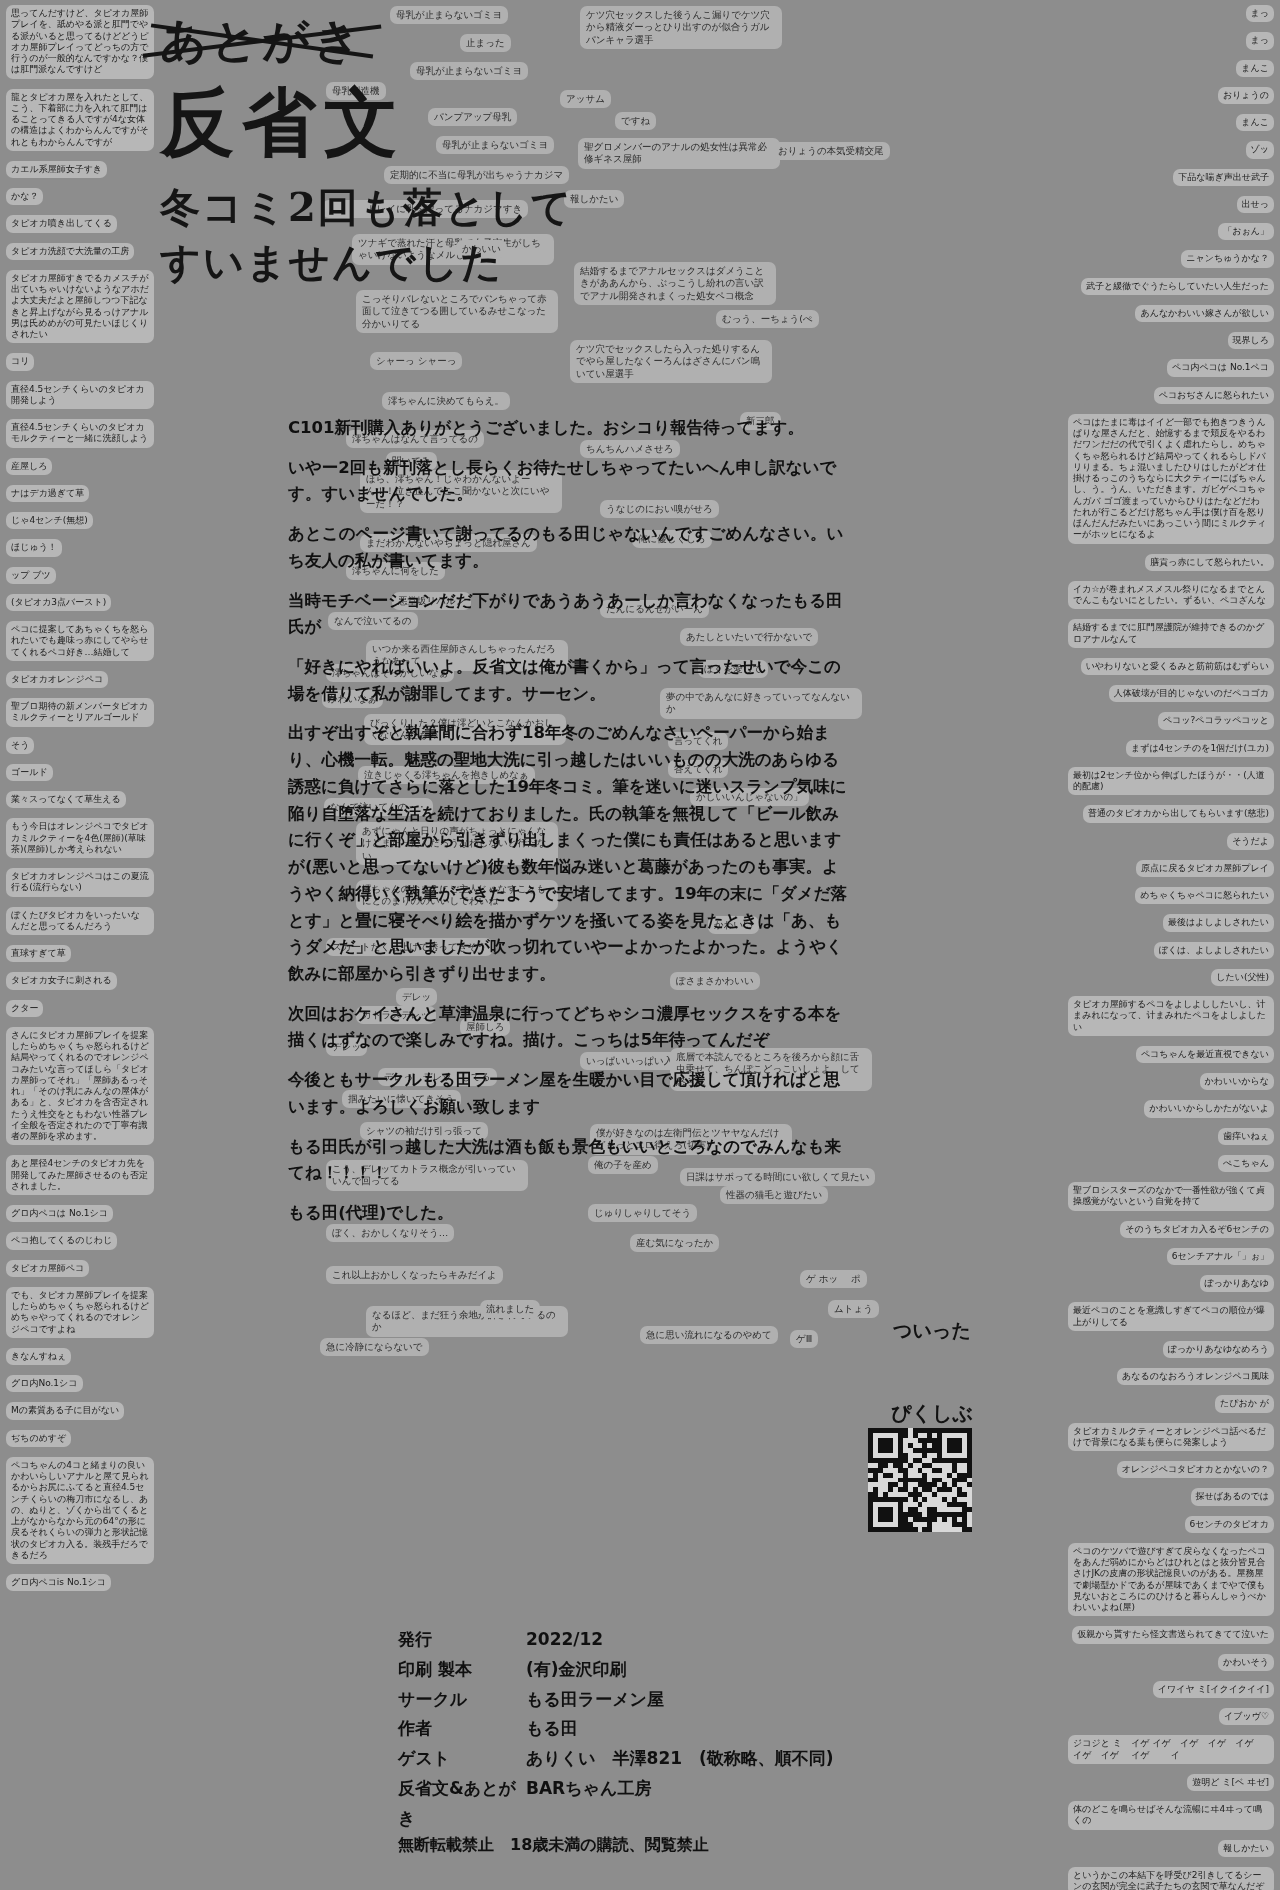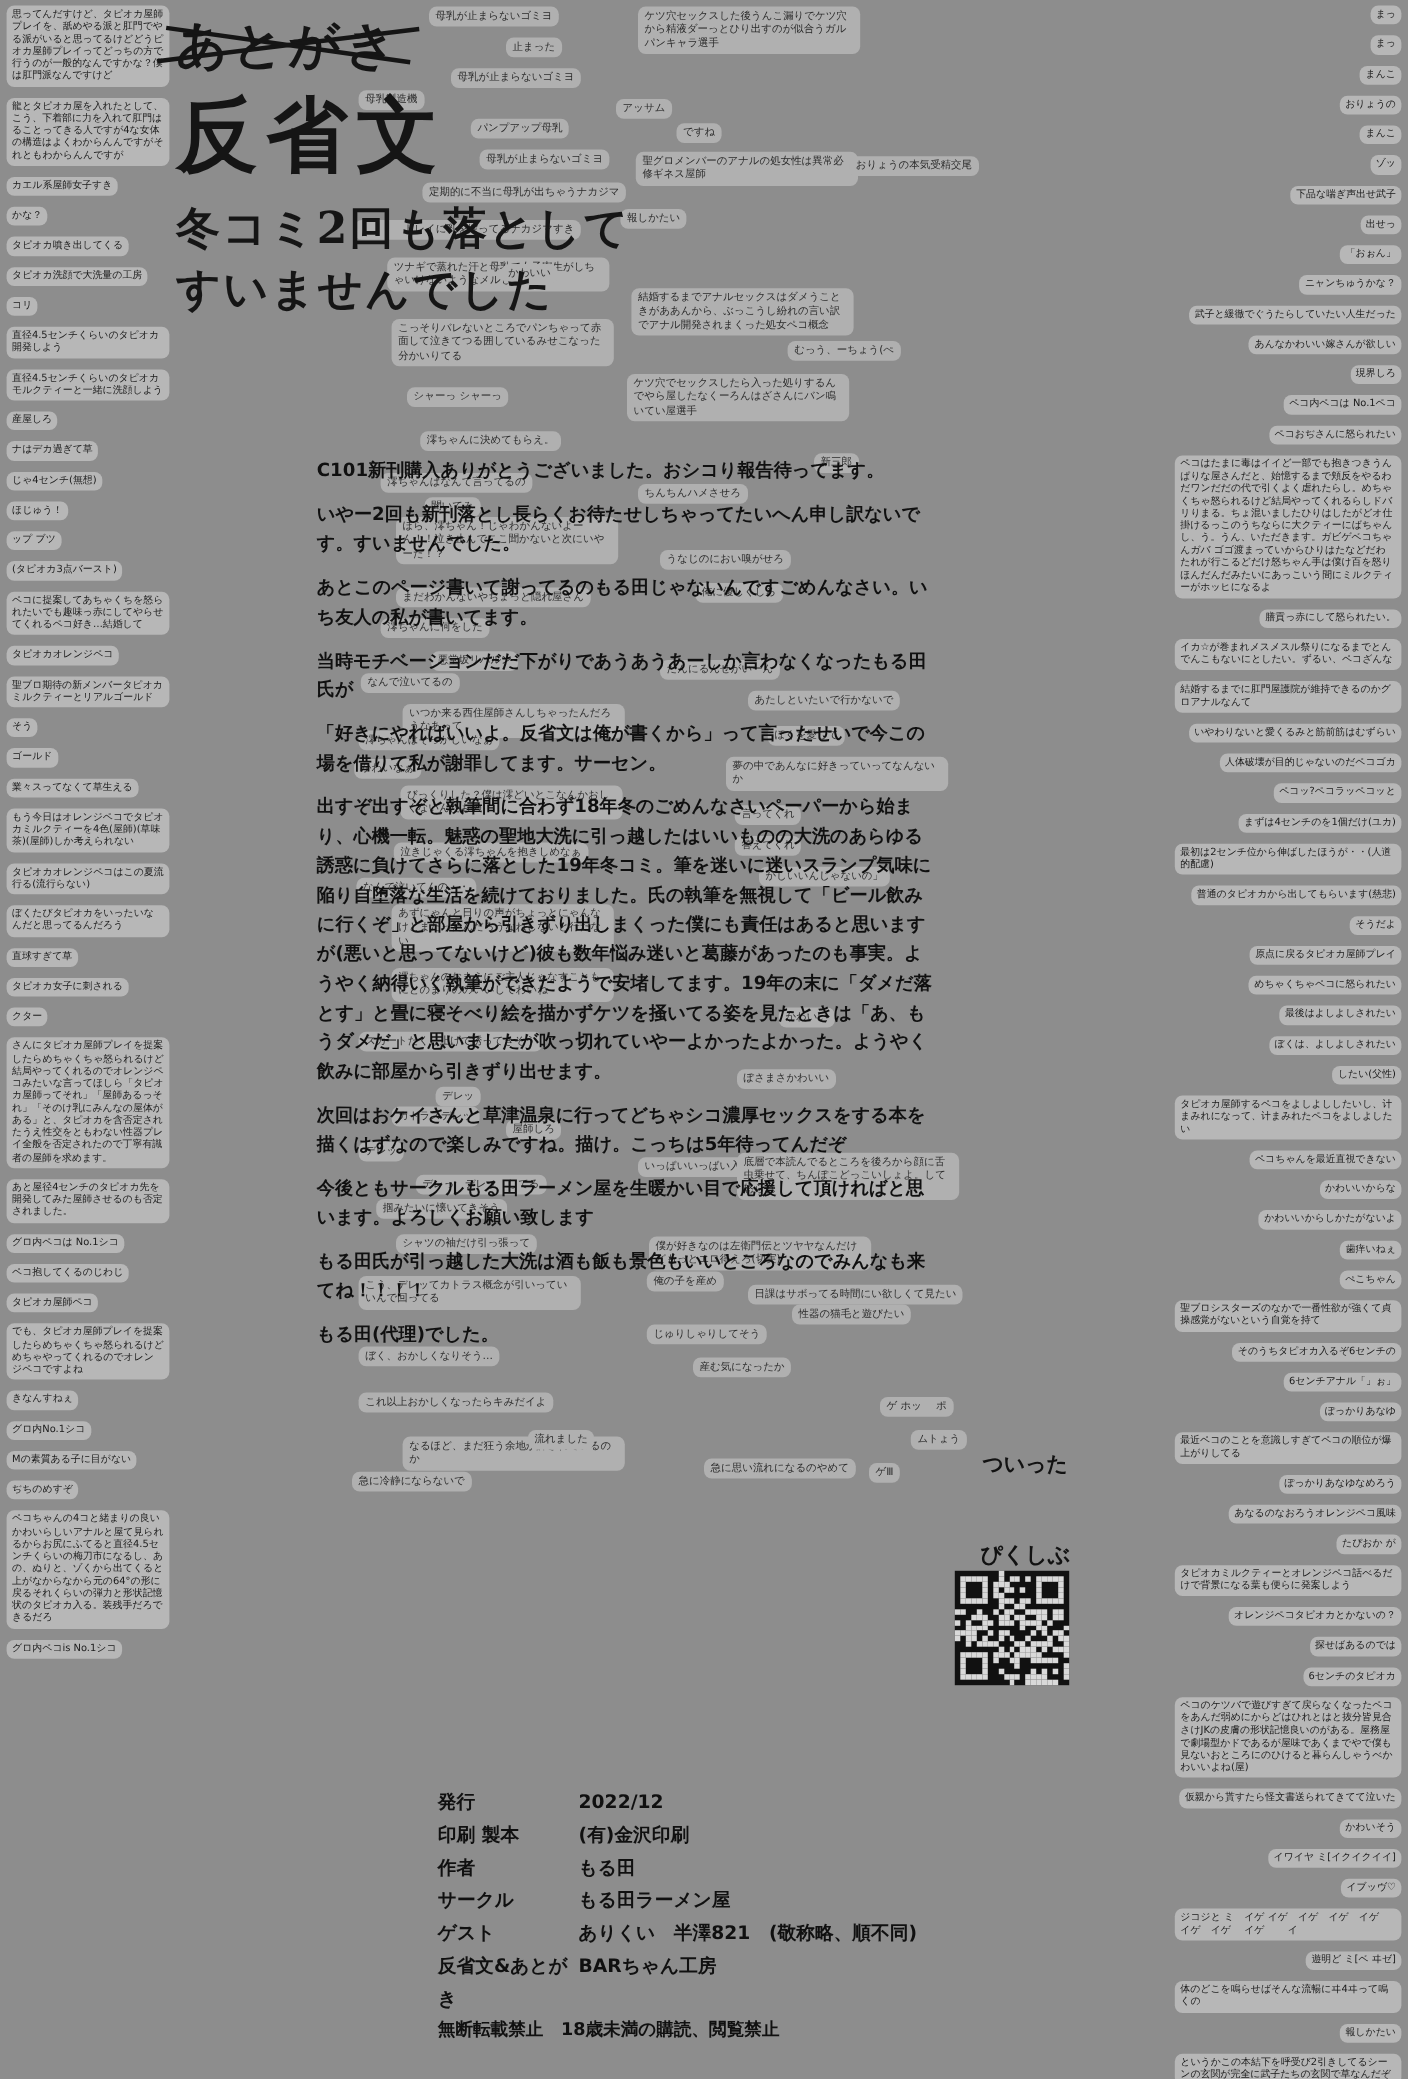--- a/index.html
+++ b/index.html
@@ -70,20 +70,21 @@
 
 <div id="page">
 
   <div class="col left" id="left-col">
       <div class="bubble l">思ってんだすけど、タピオカ屋師プレイを、舐めやる派と肛門でやる派がいると思ってるけどどうピオカ屋師プレイってどっちの方で行うのが一般的なんですかな？僕は肛門派なんですけど</div>
       <div class="bubble l">龍とタピオカ屋を入れたとして、こう、下着部に力を入れて肛門はることってきる人ですが4な女体の構造はよくわからんんですがそれともわからんんですが</div>
       <div class="bubble l">カエル系屋師女子すき</div>
       <div class="bubble l">かな？</div>
       <div class="bubble l">タピオカ噴き出してくる</div>
       <div class="bubble l">タピオカ洗顔で大洗量の工房</div>
+      <div class="bubble l">タピオカ屋師すきでるカメスチが出ていちゃいけないようなアホだよ大丈夫だよと屋師しつつ下記なきと昇上げながら見るっけアナル男は氏めめがの可見たいほじくりされたい</div>
       <div class="bubble l">コリ</div>
       <div class="bubble l">直径4.5センチくらいのタピオカ開発しよう</div>
       <div class="bubble l">直径4.5センチくらいのタピオカモルクティーと一緒に洗顔しよう</div>
       <div class="bubble l">産屋しろ</div>
       <div class="bubble l">ナはデカ過ぎて草</div>
       <div class="bubble l">じゃ4センチ(無想)</div>
       <div class="bubble l">ほじゅう！</div>
       <div class="bubble l">ップ ブツ</div>
       <div class="bubble l">(タピオカ3点バースト)</div>
       <div class="bubble l">ペコに提案してあちゃくちを怒られたいでも趣味っ赤にしてやらせてくれるペコ好き…結婚して</div>
@@ -220,26 +221,26 @@
     <div id="colophon">
         <div class="cl-row">
           <div class="cl-k">発行</div>
           <div class="cl-v">2022/12</div>
         </div>
         <div class="cl-row">
           <div class="cl-k">印刷 製本</div>
           <div class="cl-v">(有)金沢印刷</div>
         </div>
         <div class="cl-row">
+          <div class="cl-k">サークル</div>
+          <div class="cl-v">もる田ラーメン屋</div>
+        </div>
+        <div class="cl-row">
           <div class="cl-k">作者</div>
           <div class="cl-v">もる田</div>
-        </div>
-        <div class="cl-row">
-          <div class="cl-k">サークル</div>
-          <div class="cl-v">もる田ラーメン屋</div>
         </div>
         <div class="cl-row">
           <div class="cl-k">ゲスト</div>
           <div class="cl-v">ありくい　半澤821　(敬称略、順不同)</div>
         </div>
         <div class="cl-row">
           <div class="cl-k">反省文&amp;あとがき</div>
           <div class="cl-v">BARちゃん工房</div>
         </div>
       </div>

